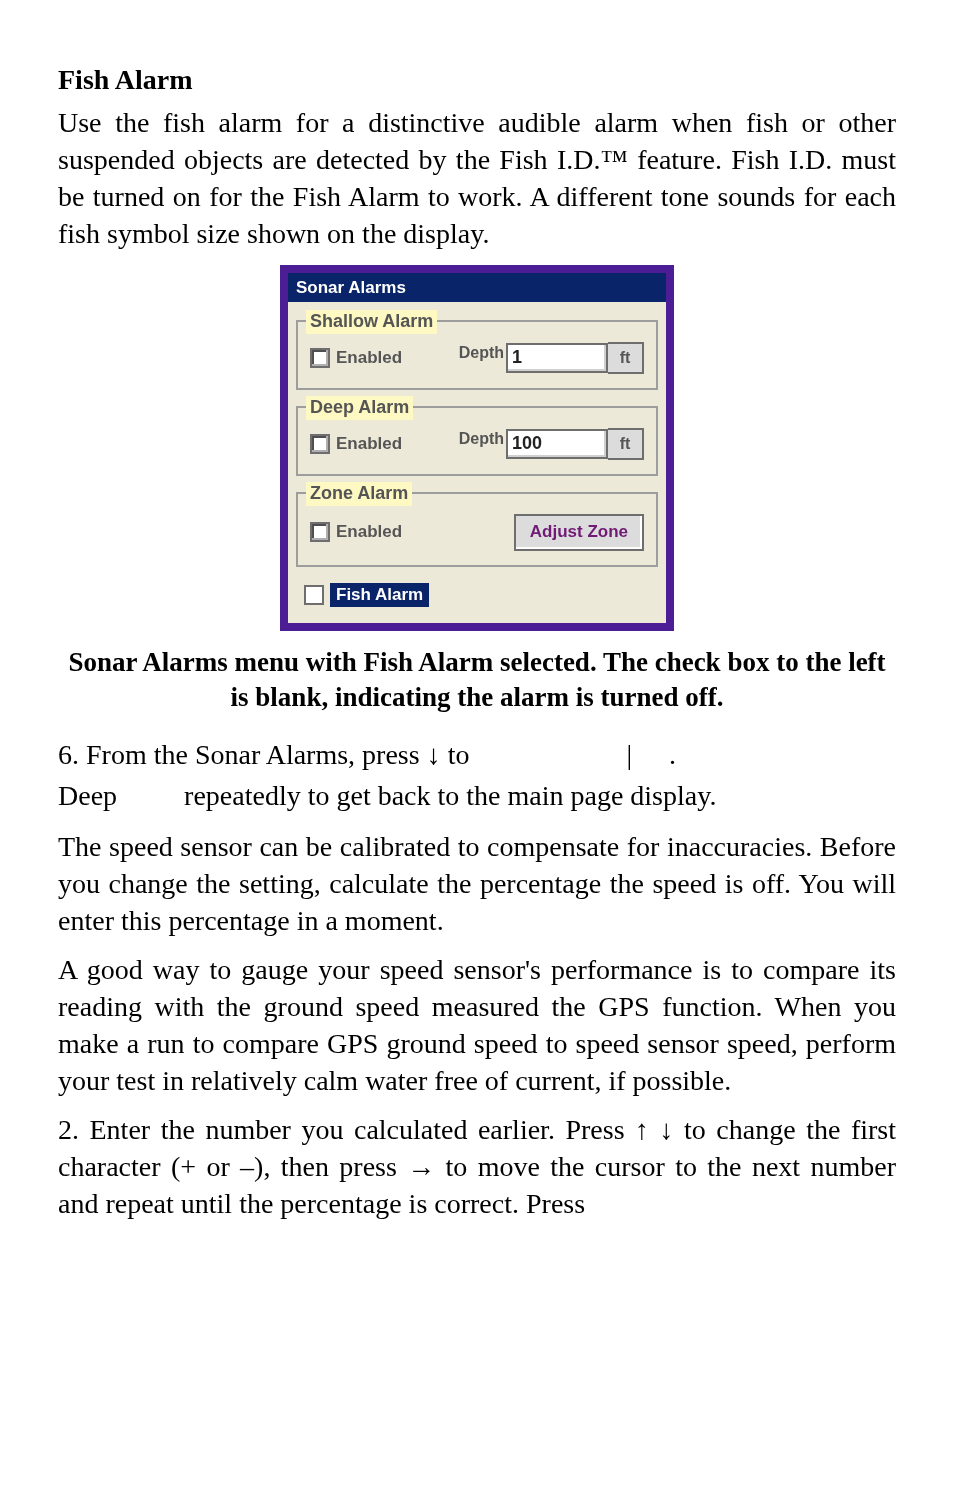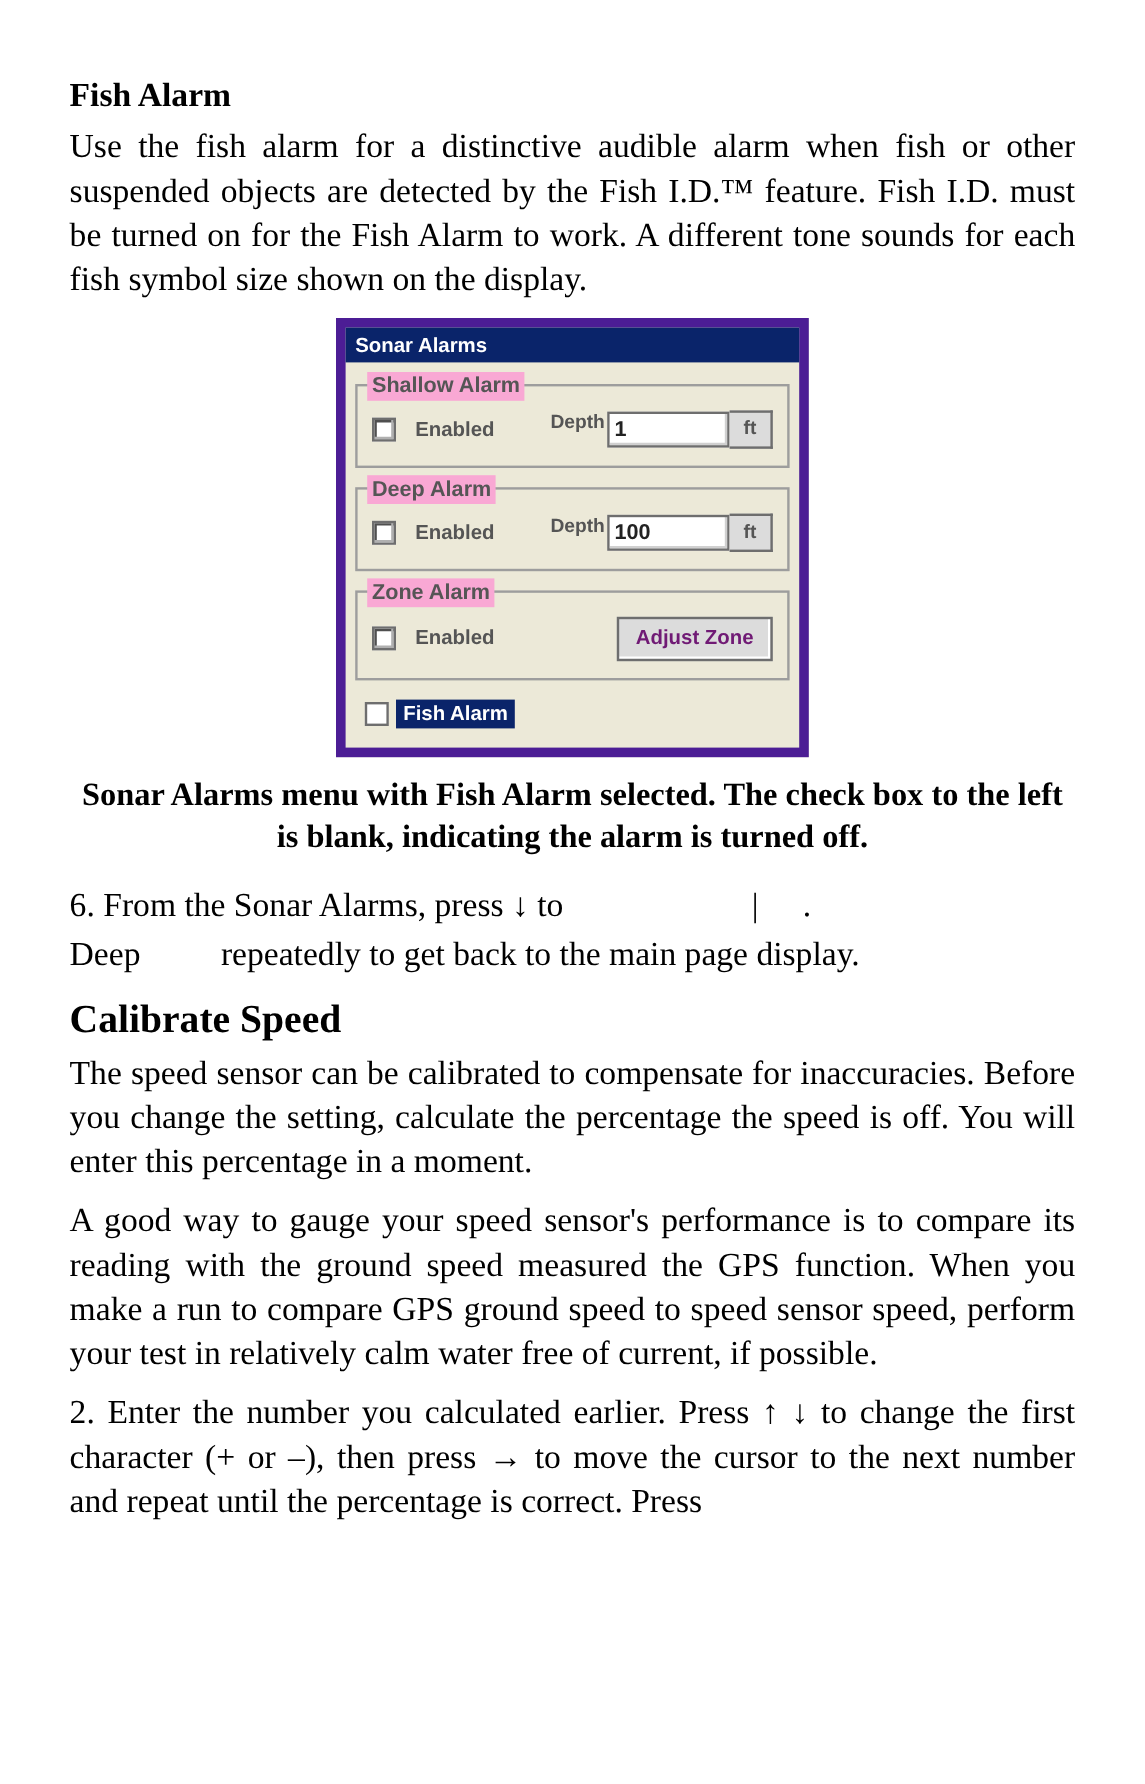--- a/index.html
+++ b/index.html
@@ -68,36 +68,36 @@
     position: relative;
     border: 2px solid #9d9d9d;
     margin-top: 16px;
     padding: 20px 12px 14px 12px;
     background: #ece9d8;
   }
   .grp-title {
     position: absolute;
     top: -12px;
     left: 8px;
-    background: #f9a8d4;
+    background: #fef9c3;
     padding: 0 4px;
     font-family: Tahoma, Verdana, Arial, sans-serif;
     font-weight: bold;
     color: #555;
     font-size: 18px;
   }
   .row {
     display: flex;
     align-items: center;
     gap: 10px;
   }
   .chk {
     display: inline-flex;
     align-items: center;
-    gap: 16px;
+    gap: 6px;
     font-weight: bold;
     color: #555;
   }
   .chk ._box {
     width: 16px; height: 16px;
     border: 2px solid #6e6e6e;
     background: #fff;
     box-shadow: inset -2px -2px 0 #b0b0b0, inset 2px 2px 0 #4f4f4f;
     display: inline-flex;
     align-items: center;
@@ -263,21 +263,20 @@
     <span class="dl" style="margin-left:150px;">|</span>
     <span class="dl" style="margin-left:30px;">.</span>
   </div>
 
 
   <div style="margin-bottom:14px;">
     <span class="dl">Deep </span>
     <span class="dl" style="margin-left:60px;">repeatedly to get back to the main page display.</span>
   </div>
 
-  <div class="subhead">Calibrate Speed</div>
 
   <div class="para">The speed sensor can be calibrated to compensate for inaccuracies. Before you change the setting, calculate the percentage the speed is off. You will enter this percentage in a moment.</div>
   <div class="para">A good way to gauge your speed sensor's performance is to compare its reading with the ground speed measured the GPS function. When you make a run to compare GPS ground speed to speed sensor speed, perform your test in relatively calm water free of current, if possible.</div>
 
 
   <div class="para" style="text-align:justify; margin-bottom:0;">
     <span class="dl">2. Enter the number you calculated earlier. Press ↑ ↓ to change the first character (+ or –), then press → to move the cursor to the next number and repeat until the percentage is correct. Press </span>
     
   </div>
 

